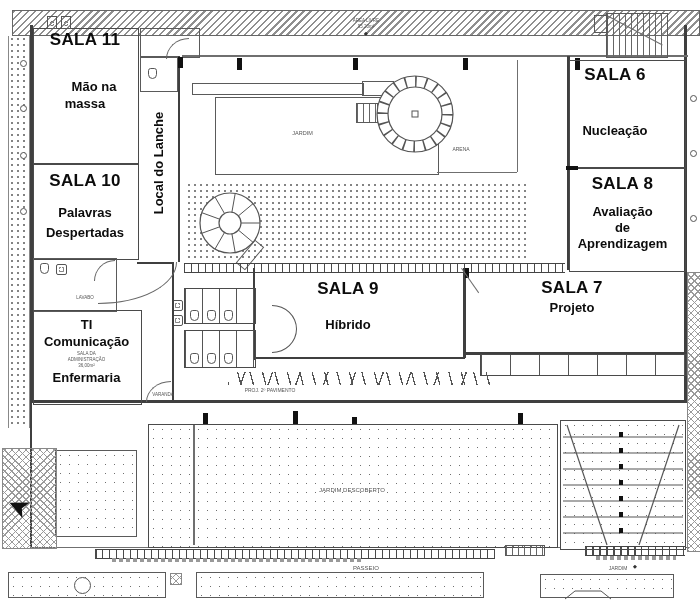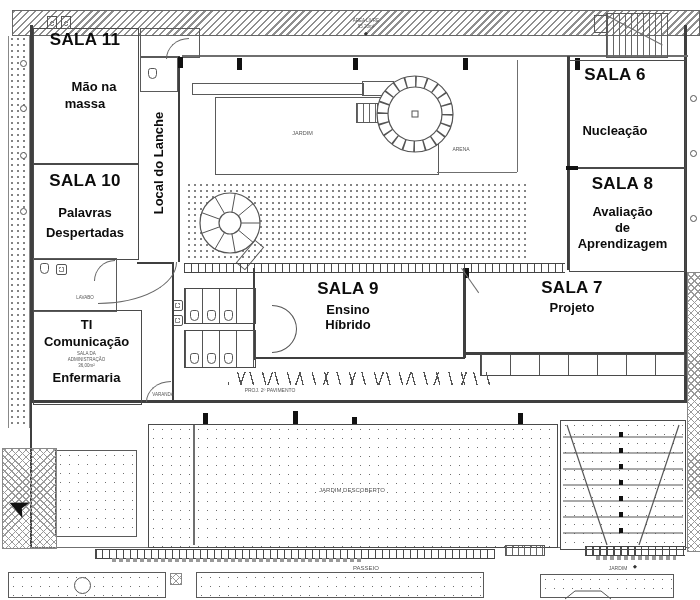--- a/index.html
+++ b/index.html
@@ -221,21 +221,20 @@
   <div class="t sub" style="left:33px;top:318px;width:107px;">TI</div>
   <div class="t sub" style="left:33px;top:335px;width:107px;">Comunicação</div>
   <div class="micro" style="left:33px;top:351px;width:107px;font-size:4.5px;">SALA DA</div>
   <div class="micro" style="left:33px;top:357px;width:107px;font-size:4.5px;">ADMINISTRAÇÃO</div>
   <div class="micro" style="left:33px;top:363px;width:107px;font-size:4.5px;">36,00m²</div>
   <div class="t sub" style="left:33px;top:371px;width:107px;">Enfermaria</div>
 
   <div class="t sub" style="left:84px;top:155px;width:152px;height:16px;transform:rotate(-90deg);">Local do Lanche</div>
 
   <div class="t title" style="left:243px;top:280px;width:210px;">SALA 9</div>
-  <div class="t sub" style="left:243px;top:303px;width:210px;">Ensino</div>
   <div class="t sub" style="left:243px;top:318px;width:210px;">Híbrido</div>
 
   <div class="t title" style="left:462px;top:279px;width:220px;">SALA 7</div>
   <div class="t sub" style="left:462px;top:301px;width:220px;">Projeto</div>
 
   <div class="t title" style="left:560px;top:66px;width:110px;">SALA 6</div>
   <div class="t sub" style="left:560px;top:124px;width:110px;">Nucleação</div>
 
   <div class="t title" style="left:565px;top:175px;width:115px;">SALA 8</div>
   <div class="t sub" style="left:565px;top:205px;width:115px;">Avaliação</div>

